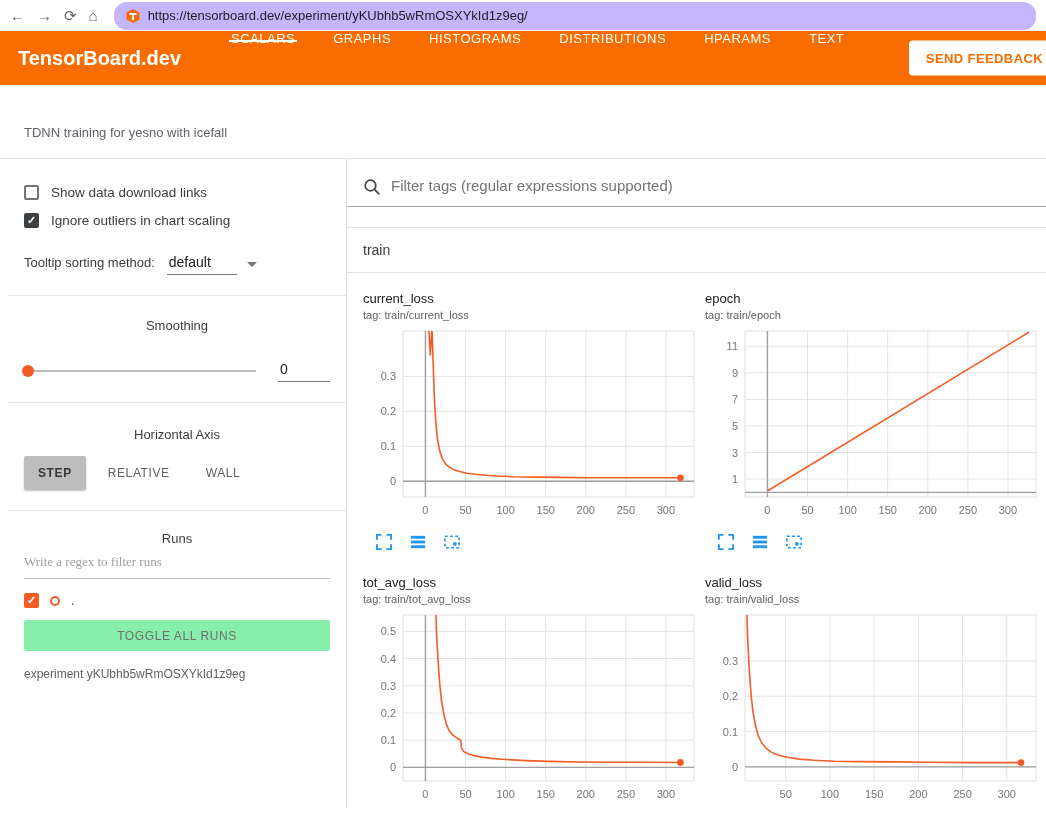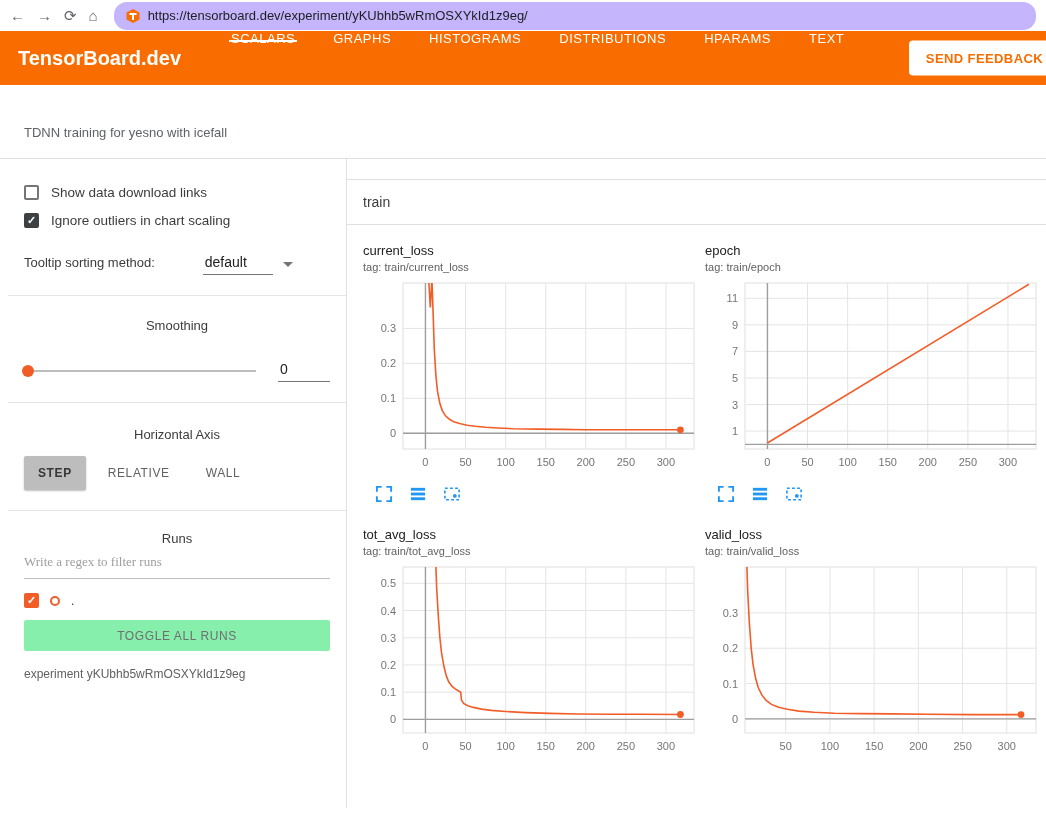--- a/index.html
+++ b/index.html
@@ -35,21 +35,21 @@
   .main { flex:1; overflow:hidden; }
 
   
   .check-row { display:flex; align-items:center; gap:12px; margin-bottom:13px; font-size:13.5px; color:#3c3c3c; }
   .cb { width:15px; height:15px; border:2px solid #757575; border-radius:2px; display:flex;
     align-items:center; justify-content:center; cursor:pointer; flex:none; }
   .cb.checked-dark { background:#3c4043; border-color:#3c4043; }
   .cb.checked-orange { background:var(--run,#f25d27); border-color:var(--run,#f25d27); }
   .cb.checked-dark::after, .cb.checked-orange::after { content:"\2713"; color:#fff; font-size:11px; font-weight:bold; }
   .tooltip-row { margin-top:26px; display:flex; align-items:baseline; gap:12px; font-size:13px; color:#3c3c3c; }
-  .select-box { display:flex; align-items:center; gap:10px; cursor:pointer;margin-left:36px; }
+  .select-box { display:flex; align-items:center; gap:10px; cursor:pointer; }
   .select-value { font-size:14px; color:#212121; border-bottom:1px solid #757575; padding:0 26px 4px 2px; }
   .dd-arrow { width:0; height:0; border-left:5px solid transparent; border-right:5px solid transparent;
     border-top:5px solid #757575; }
   .divider { height:1px; background:#e6e6e6; margin:20px -16px 0 -16px; }
   .side-label { font-size:13px; color:#3c3c3c;text-align:center; }
   .smoothing-label { margin-top:22px; }
   .slider-row { display:flex; align-items:center; margin-top:26px; }
   .slider-track { position:relative; flex:1; height:2px; background:#bdbdbd; margin-right:22px; }
   .slider-thumb { position:absolute; left:-2px; top:50%; transform:translateY(-50%); width:12px; height:12px;
     border-radius:50%; background:var(--run,#f25d27); cursor:pointer; }
@@ -171,20 +171,29 @@
       <div class="run-row">
         <span class="cb checked-orange"></span>
         <span class="run-swatch"></span>
         <span class="run-name">.</span>
       </div>
       <button class="toggle-btn">TOGGLE ALL RUNS</button>
       <div class="experiment-label">experiment yKUbhb5wRmOSXYkId1z9eg</div>
     </aside>
 
     <main class="main">
+      <div class="filter-row">
+        <span style="display:inline-flex; margin-bottom:6px;">
+          <svg width="18" height="18" viewBox="0 0 18 18" fill="none">
+              <circle cx="7.5" cy="7.5" r="5.3" stroke="#424242" stroke-width="1.7"></circle>
+              <line x1="11.7" y1="11.7" x2="16.3" y2="16.3" stroke="#424242" stroke-width="1.7"></line>
+            </svg>
+        </span>
+        <input class="filter-input" placeholder="Filter tags (regular expressions supported)" style="">
+      </div>
 
       <section class="card">
         <div class="card-header">train</div>
         <div class="charts-grid" id="charts-grid">
   <div class="chart-card">
     <div class="chart-title">current_loss</div>
     <div class="chart-tag">tag: train/current_loss</div>
     <div class="chart-plot"><svg width="335" height="200" viewBox="0 0 335 200">
                   <rect x="40" y="6" width="291" height="166" fill="#ffffff" stroke="#e0e0e0" stroke-width="1"></rect>
                   <line x1="62.446280991735534" y1="6" x2="62.446280991735534" y2="172" stroke="#e4e4e4" stroke-width="1"></line>

